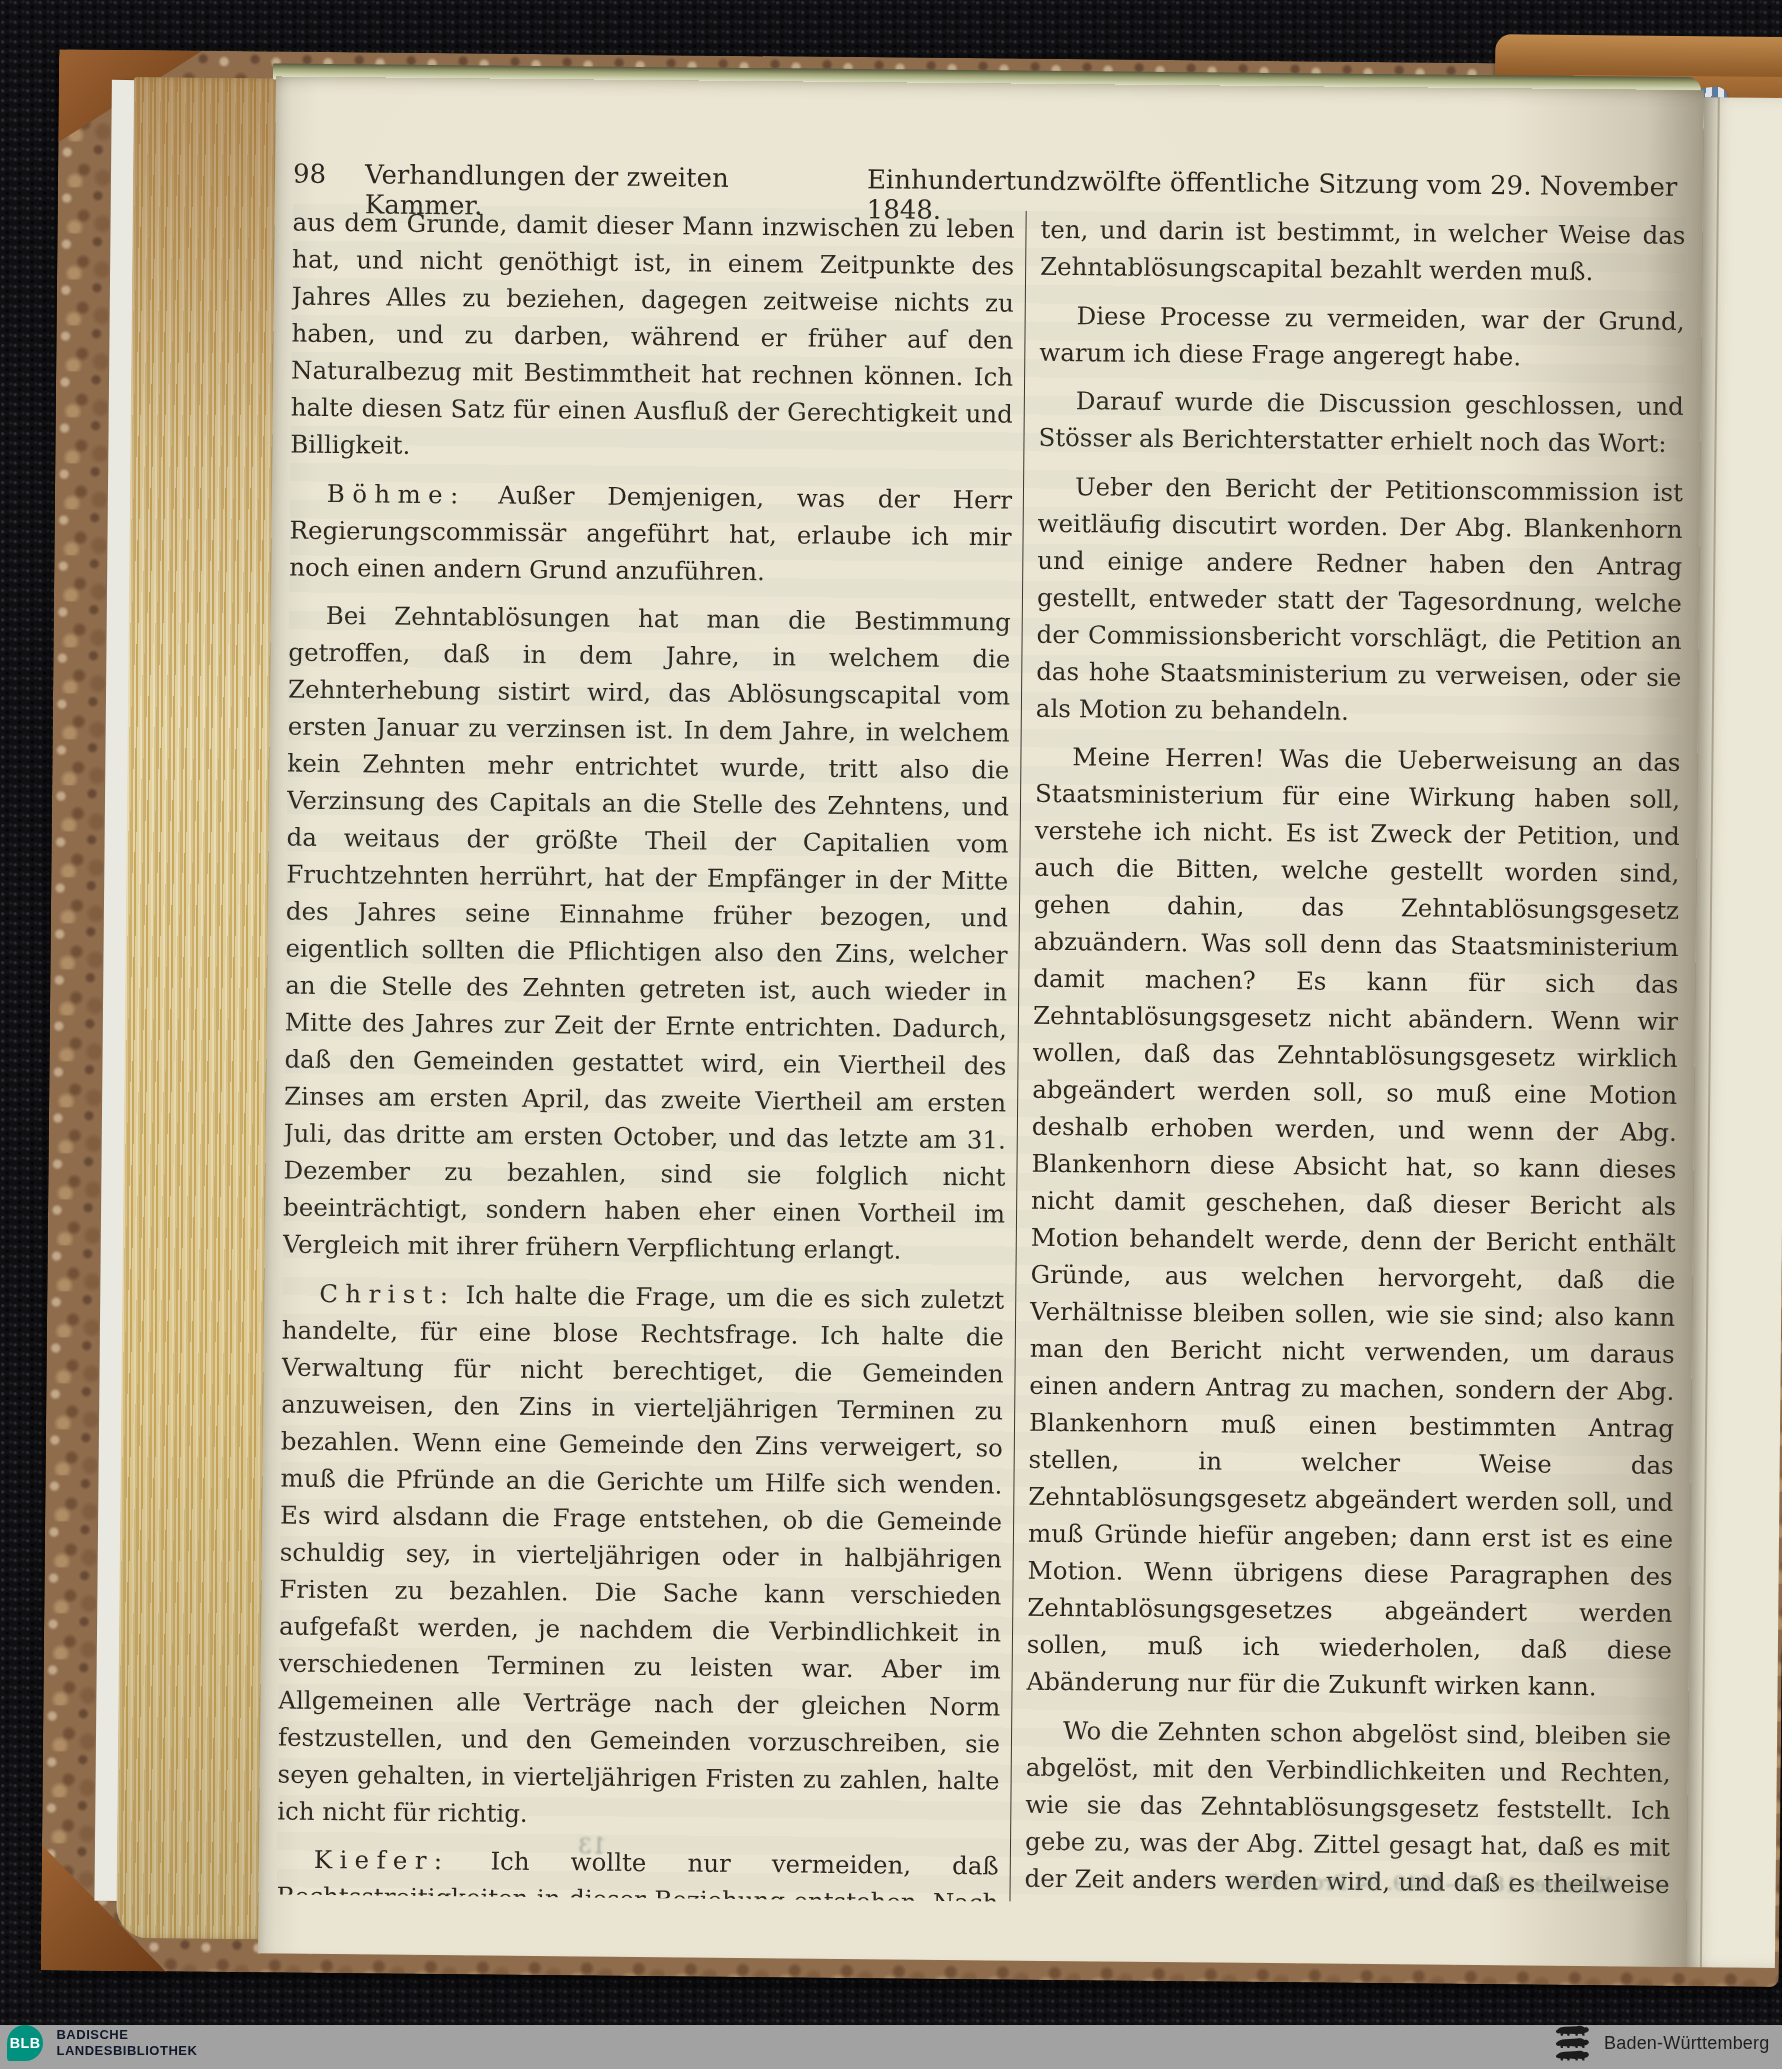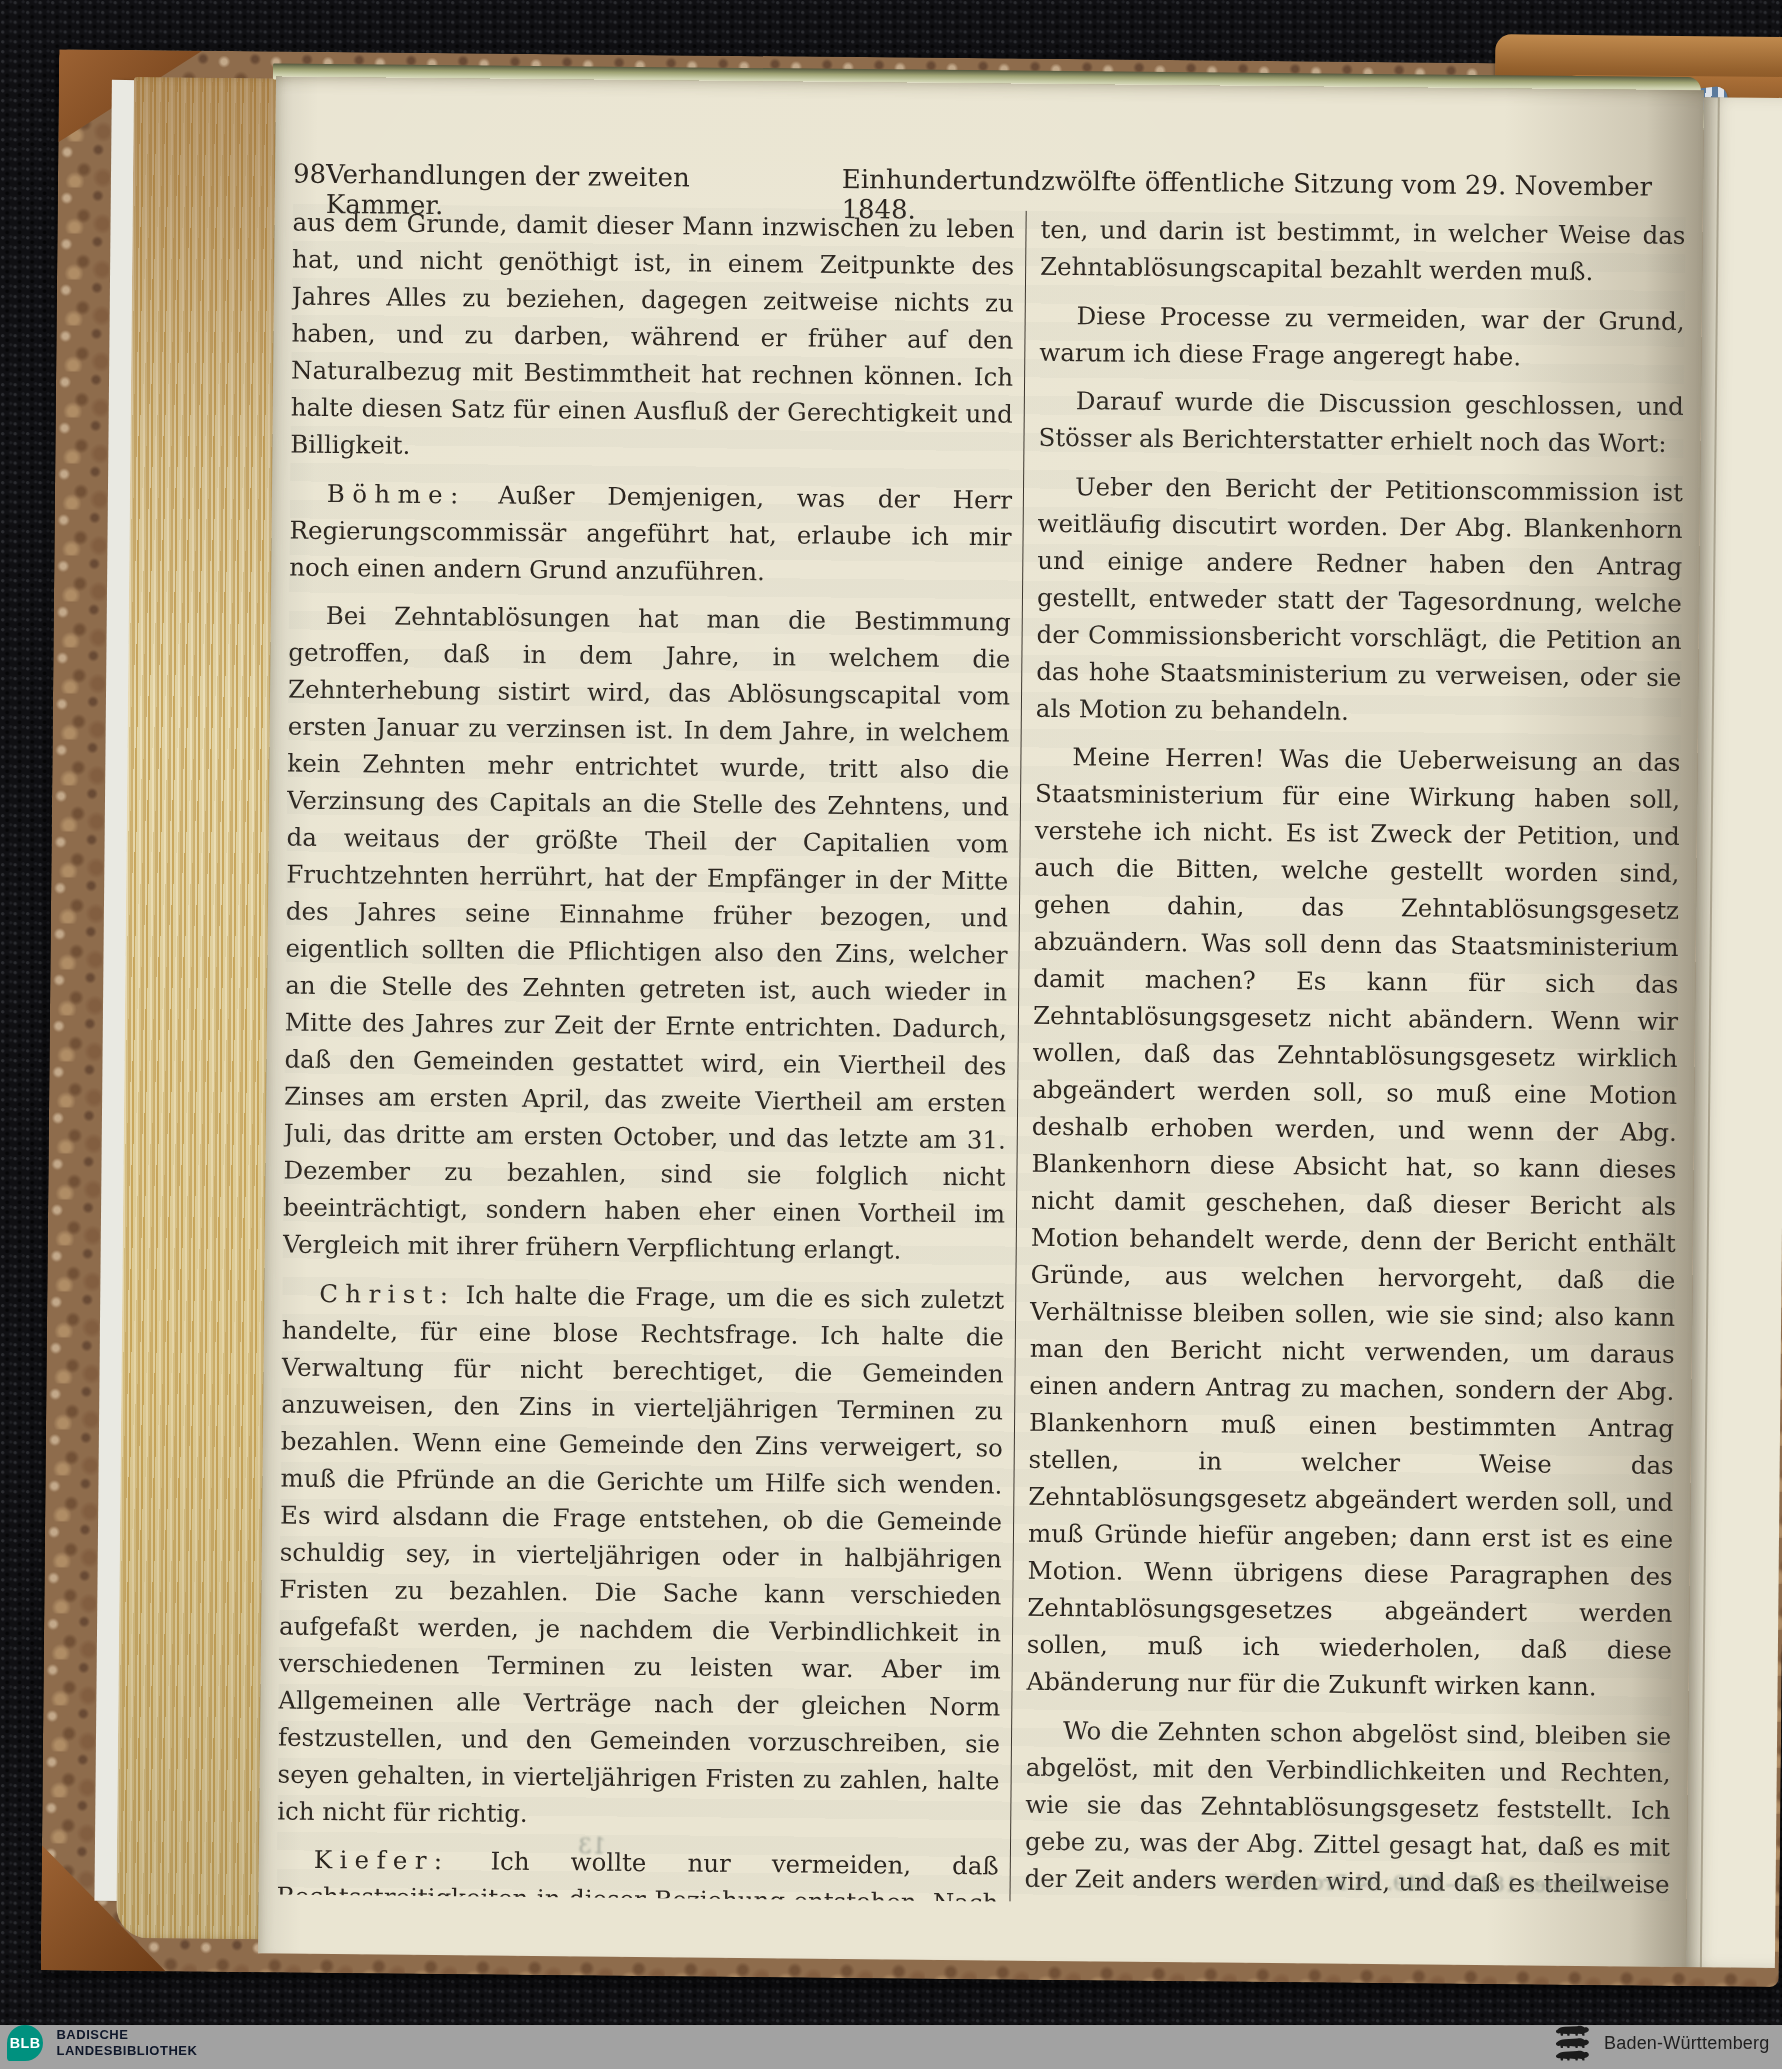--- a/index.html
+++ b/index.html
@@ -65,21 +65,21 @@
       #eae5d2;
     box-shadow:inset 0 12.5px 16px -12.5px rgba(80,70,40,.45), inset 12.5px 0 14.3px -10.7px rgba(80,70,40,.28);}
   
   .page2{position:absolute;left:1704px;top:82px;width:89px;height:1870px;background:#ece8d7;
     box-shadow:inset 18px 0 21.4px -12.5px rgba(60,50,30,.6);}
   .page2 .crease{position:absolute;left:14.3px;top:0;width:1.8px;height:100%;background:rgba(90,78,52,.35);}
 
   
   .page-head{position:absolute;left:18px;top:82px;width:1395px;display:flex;align-items:baseline;
     font-size:26px;color:#2c2620;}
-  .page-num{}
+  .page-num{margin-right:39px;}
   .head-title{margin-right:52px;}
   .page-body{position:absolute;left:18px;top:127px;width:1395px;height:1691px;display:flex;overflow:hidden;}
   .col{position:relative;font-size:24.5px;line-height:37px;color:#2c2620;text-align:justify;}
   .col::before{content:"";position:absolute;inset:0;pointer-events:none;
     background:repeating-linear-gradient(180deg, rgba(123,133,126,.05) 0 18.7px, transparent 18.7px 37px);}
   .col0{width:722px;padding-right:10.7px;border-right:1.8px solid #3c362e;}
   .col1{width:645px;padding-left:14.3px;}
   .col p{margin:0;}
   .col p + p{margin-top:11.6px;}
   .col p.indent{text-indent:37px;}

